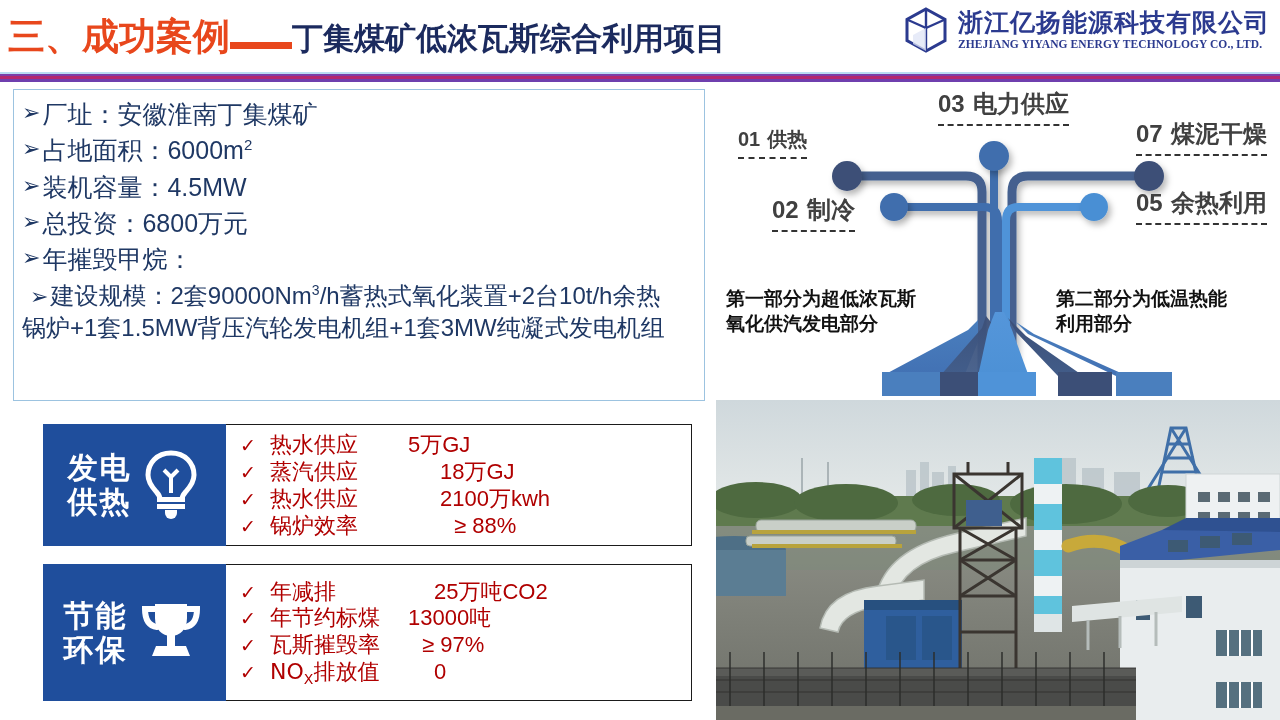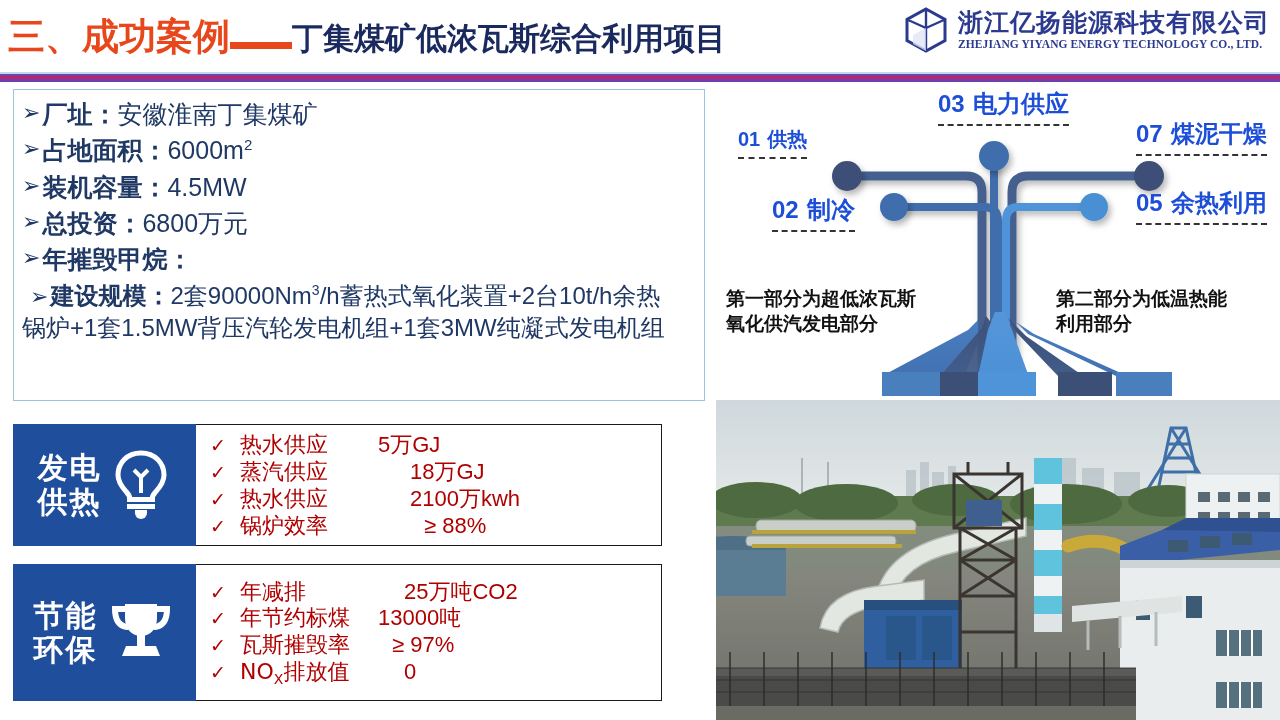--- a/index.html
+++ b/index.html
@@ -38,52 +38,52 @@
 
   
   .info-box{
     position:absolute;left:13px;top:89px;width:692px;height:312px;
     border:1.5px solid #9cc3e0;box-sizing:border-box;background:#fff;
   }
   .info-list{padding:9px 0 0 8px;}
   .info-row{display:flex;align-items:flex-start;margin-bottom:5px;line-height:1.25;}
   .bullet{color:#1f3864;font-size:22px;line-height:1;margin-right:2px;flex:0 0 auto;
           transform:translateY(3px);font-family:"DejaVu Sans",sans-serif;}
-  .lbl{font-size:25px;font-weight:bold;color:#1f3864;white-space:nowrap;
+  .lbl{font-size:25px;font-weight:normal;color:#1f3864;white-space:nowrap;
        font-family:"DejaVu Sans","Liberation Sans",sans-serif;}
   .val{font-size:25px;color:#1f3864;white-space:nowrap;font-weight:normal;
        font-family:"Liberation Sans","DejaVu Sans",sans-serif;}
   .val sup{font-size:15px;vertical-align:super;}
   .info-wrap{font-size:24px;color:#1f3864;line-height:1.3;padding:0 4px 0 8px;}
   .info-wrap .lbl{font-size:24px;}
   .info-wrap sup{font-size:14px;vertical-align:super;}
 
   
-  .feat{position:absolute;display:flex;align-items:center;}
+  .feat{position:absolute;display:flex;align-items:center;margin-left:30px;}
   .feat-badge{
     background:#1f4e9c;color:#fff;display:flex;align-items:center;justify-content:center;
     gap:8px;box-sizing:border-box;
   }
   .feat-badge .bt{font-size:30px;font-weight:bold;line-height:1.12;letter-spacing:2px;
     font-family:"DejaVu Sans","Liberation Sans",sans-serif;text-align:center;}
   .feat-list{
     border:1.5px solid #1b1b1b;border-left:none;background:#fff;box-sizing:border-box;
     padding:6px 0 4px 14px;display:flex;flex-direction:column;justify-content:center;
   }
   .feat-item{display:flex;align-items:baseline;line-height:1.22;}
   .chk{color:#b00000;font-size:19px;width:30px;flex:0 0 auto;
        font-family:"DejaVu Sans",sans-serif;}
   .fname{color:#b00000;font-size:22px;width:138px;flex:0 0 auto;
          font-family:"DejaVu Sans","Liberation Sans",sans-serif;}
   .fname sub{font-size:14px;vertical-align:sub;}
   .fval{color:#b00000;font-size:22px;font-family:"Liberation Sans","DejaVu Sans",sans-serif;}
 
   
   .diagram{position:absolute;left:716px;top:84px;width:564px;height:312px;background:#fff;overflow:hidden;}
-  .dlabel{position:absolute;font-weight:bold;color:#1d4ed8;white-space:nowrap;
+  .dlabel{position:absolute;font-weight:bold;color:#404040;white-space:nowrap;
           font-family:"DejaVu Sans","Liberation Sans",sans-serif;}
   .dlabel .num{font-family:"Liberation Sans","DejaVu Sans",sans-serif;}
   .dnote{position:absolute;font-weight:bold;color:#111;font-size:19px;line-height:1.3;white-space:pre-line;
          font-family:"DejaVu Sans","Liberation Sans",sans-serif;}
 
   
   .photo{position:absolute;left:716px;top:400px;width:564px;height:320px;overflow:hidden;background:#8d9aa2;}
 </style>
 </head>
 <body>

